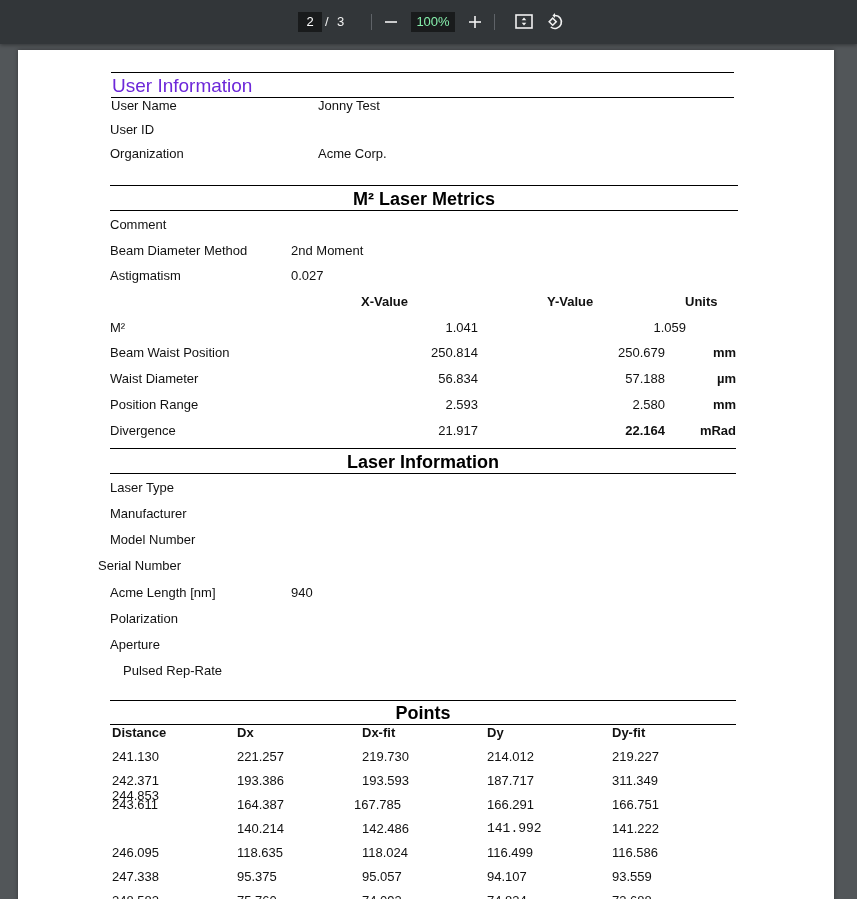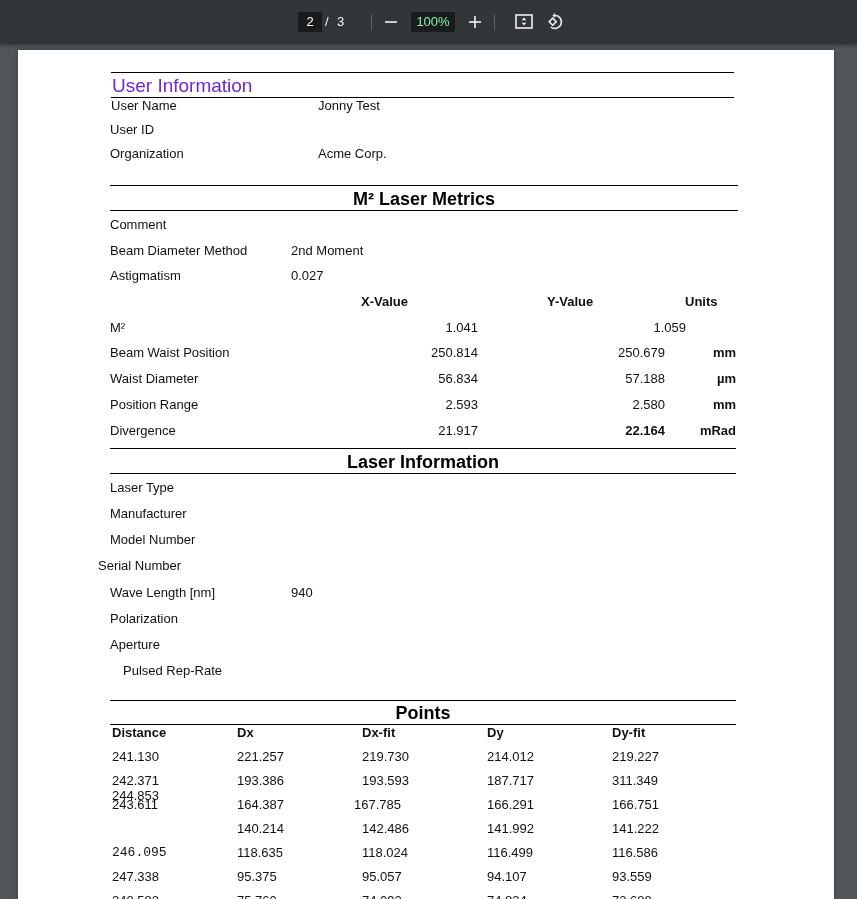--- a/index.html
+++ b/index.html
@@ -145,21 +145,21 @@
       <div class="hr" style="left:92px; top:423px; width:626px;"></div>
 
       <div class="txt" style="left:92px; top:430px;">Laser Type</div>
       <div class="txt" style="left:273px; top:430px;"></div>
       <div class="txt" style="left:92px; top:456px;">Manufacturer</div>
       <div class="txt" style="left:273px; top:456px;"></div>
       <div class="txt" style="left:92px; top:482px;">Model Number</div>
       <div class="txt" style="left:273px; top:482px;"></div>
       <div class="txt" style="left:80px; top:508px;">Serial Number</div>
       <div class="txt" style="left:273px; top:508px;"></div>
-      <div class="txt" style="left:92px; top:535px;">Wave Length [nm]</div>
+      <div class="txt" style="left:92px; top:535px;">Acme Length [nm]</div>
       <div class="txt" style="left:273px; top:535px;">940</div>
       <div class="txt" style="left:92px; top:561px;text-align:right;">Polarization</div>
       <div class="txt" style="left:273px; top:561px;"></div>
       <div class="txt" style="left:92px; top:587px;">Aperture</div>
       <div class="txt" style="left:273px; top:587px;"></div>
       <div class="txt" style="left:92px; top:613px;margin-left:13px;">Pulsed Rep-Rate</div>
       <div class="txt" style="left:273px; top:613px;"></div>
 
       <div class="hr" style="left:92px; top:650px; width:626px;"></div>
       <div class="h-center" style="left:92px; top:652px; width:626px;">Points</div>
@@ -191,25 +191,25 @@
         <div class="txt" style="left:94px; top:747px;">243.611</div>
         <div class="txt" style="left:219px; top:747px;">164.387</div>
         <div class="txt" style="left:336px; top:747px;">167.785</div>
         <div class="txt" style="left:469px; top:747px;">166.291</div>
         <div class="txt" style="left:594px; top:747px;">166.751</div>
       </div>
       <div>
         <div class="txt" style="left:94px; top:738px;">244.853</div>
         <div class="txt" style="left:219px; top:771px;">140.214</div>
         <div class="txt" style="left:344px; top:771px;">142.486</div>
-        <div class="txt" style="left:469px; top:771px;">141.992</div>
+        <div class="txt" style="left:469px; top:771px;font-family:Liberation Mono, monospace;">141.992</div>
         <div class="txt" style="left:594px; top:771px;">141.222</div>
       </div>
       <div>
-        <div class="txt" style="left:94px; top:795px;font-family:Liberation Mono, monospace;">246.095</div>
+        <div class="txt" style="left:94px; top:795px;">246.095</div>
         <div class="txt" style="left:219px; top:795px;">118.635</div>
         <div class="txt" style="left:344px; top:795px;">118.024</div>
         <div class="txt" style="left:469px; top:795px;">116.499</div>
         <div class="txt" style="left:594px; top:795px;">116.586</div>
       </div>
       <div>
         <div class="txt" style="left:94px; top:819px;">247.338</div>
         <div class="txt" style="left:219px; top:819px;">95.375</div>
         <div class="txt" style="left:344px; top:819px;">95.057</div>
         <div class="txt" style="left:469px; top:819px;">94.107</div>

